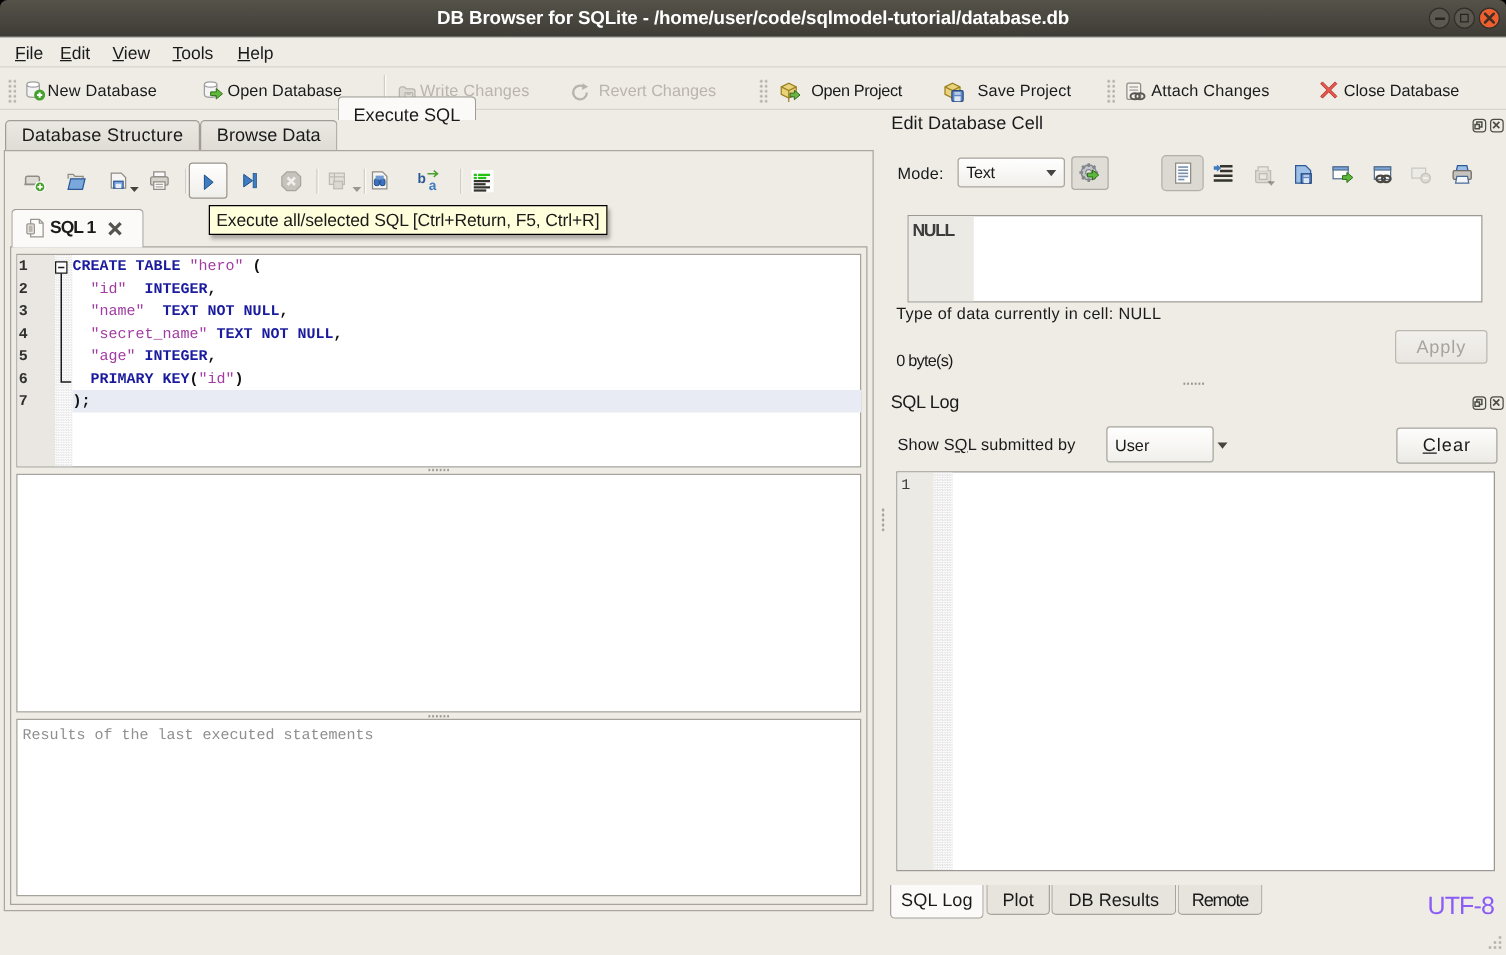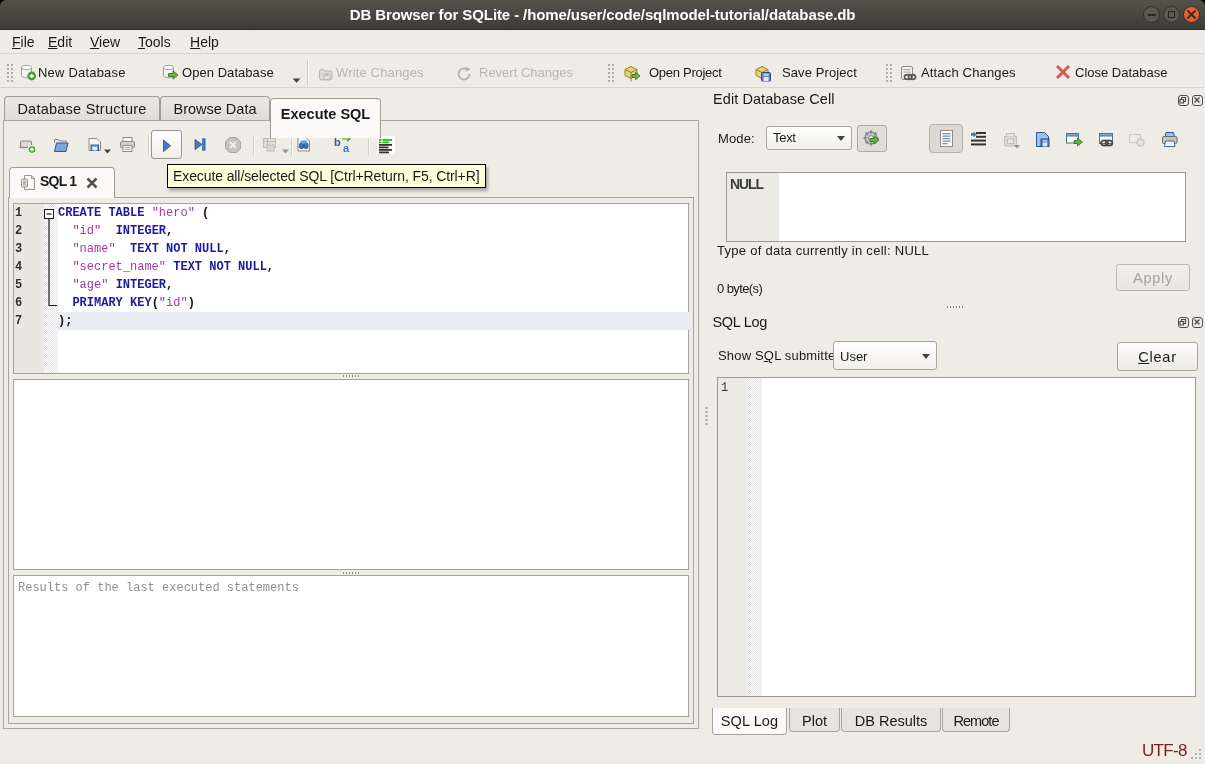--- a/index.html
+++ b/index.html
@@ -31,21 +31,21 @@
   .handle { width:7px; background-image:radial-gradient(circle, #b3afa8 1px, transparent 1.2px);
     background-size:4px 4px; background-position:0 0; }
   .tsep { width:1px; background:#d2cec7; box-shadow:1px 0 0 #fbfaf7; }
   #toolbar-line { left:0; top:87px; width:1205px; height:1px; background:#d9d5ce; }
 
   
   .mtab { top:96px; height:25px; background:linear-gradient(#ebe8e3,#dfdcd5);
     border:1px solid #a19d96; border-bottom:none; border-radius:4px 4px 0 0;
     font-size:14.5px; color:#1a1a1a; text-align:center; }
   .mtab span { position:relative; top:4px; }
-  .mtab.active { top:98px; height:40px; background:#fbfaf8; z-index:3;font-weight:bold; }
+  .mtab.active { top:77px; height:19px; background:#fbfaf8; z-index:3; }
   .mtab.active span { top:7px; }
   #paneA { left:3px; top:120px; width:696px; height:609px; border:1px solid #aba79f; }
 
   
   #playbtn { left:151px; top:130px; width:31px; height:29px; background:linear-gradient(#ffffff,#f0eee9);
     border:1px solid #9a968f; border-radius:3px; }
 
   
   #sqltab { left:9px; top:167px; width:106px; height:31px; background:#fbfaf8;
     border:1px solid #a19d96; border-bottom:none; border-radius:4px 4px 0 0; z-index:3; }
@@ -399,38 +399,38 @@
       <path d="M2.5 3.5 v-2 h4 v4 h-2 M1 3.5 h3.5 v3.5 h-3.5 z" fill="none" stroke="#4e4c47" stroke-width="1.2"></path>
     </svg>
 </div>
 <div class="abs dockicon" style="left:1192px; top:317px;">
   <svg width="8" height="8" style="position:absolute;left:-0.5px;top:-0.5px;">
       <path d="M1.5 1.5 l5 5 M6.5 1.5 l-5 5" stroke="#4e4c47" stroke-width="1.4"></path>
     </svg>
 </div>
 
 <div class="abs txt" style="left:718px; top:348px; letter-spacing:0.17px;">Show S<u>Q</u>L submitted by</div>
-<div class="abs combo" style="left:833px; top:341px; width:104px; height:29px;text-decoration:underline;">
+<div class="abs combo" style="left:885px; top:341px; width:86px; height:29px;text-decoration:underline;">
   <span class="abs txt" style="left:6px; top:7px;">User</span>
   <span class="arr" style="left:88px; top:12px;"></span>
 </div>
 <div class="abs btn" style="left:1117px; top:342px; width:81px; height:29px; padding-top:6px; letter-spacing:0.8px;"><u>C</u>lear</div>
 
 <div class="abs" id="logbox">
   <div class="abs" style="left:0; top:0; width:29px; height:318px; background:#eceae5;"></div>
   <div class="abs mono" style="left:3px; top:3px; font-size:12px; color:#3a3a3a;">1</div>
   <div class="abs checker" style="left:29px; top:0; width:15px; height:318px;"></div>
 </div>
 
 <div class="abs btab active" style="left:712px; width:75px; letter-spacing:0.1px;"><span>SQL Log</span></div>
 <div class="abs btab" style="left:789px; width:51px;"><span>Plot</span></div>
 <div class="abs btab" style="left:841px; width:100px;"><span>DB Results</span></div>
 <div class="abs btab" style="left:942px; width:68px; letter-spacing:-0.95px;"><span>Remote</span></div>
 
-<div class="abs" style="left:1142px; top:741px; font-size:17px; letter-spacing:-0.7px; color:#7f1d1d;">UTF-8</div>
+<div class="abs" style="left:1142px; top:714px; font-size:20px; letter-spacing:-0.7px; color:#8b5cf6;">UTF-8</div>
 <svg class="abs" style="left:1189px; top:748px;" width="14" height="14">
   <g fill="#b5b1aa">
     <rect x="10" y="1" width="2" height="2"></rect>
       <rect x="10" y="5" width="2" height="2"></rect>
       <rect x="10" y="9" width="2" height="2"></rect>
     <rect x="6" y="5" width="2" height="2"></rect>
       <rect x="6" y="9" width="2" height="2"></rect>
     <rect x="2" y="9" width="2" height="2"></rect>
   </g>
 </svg>

